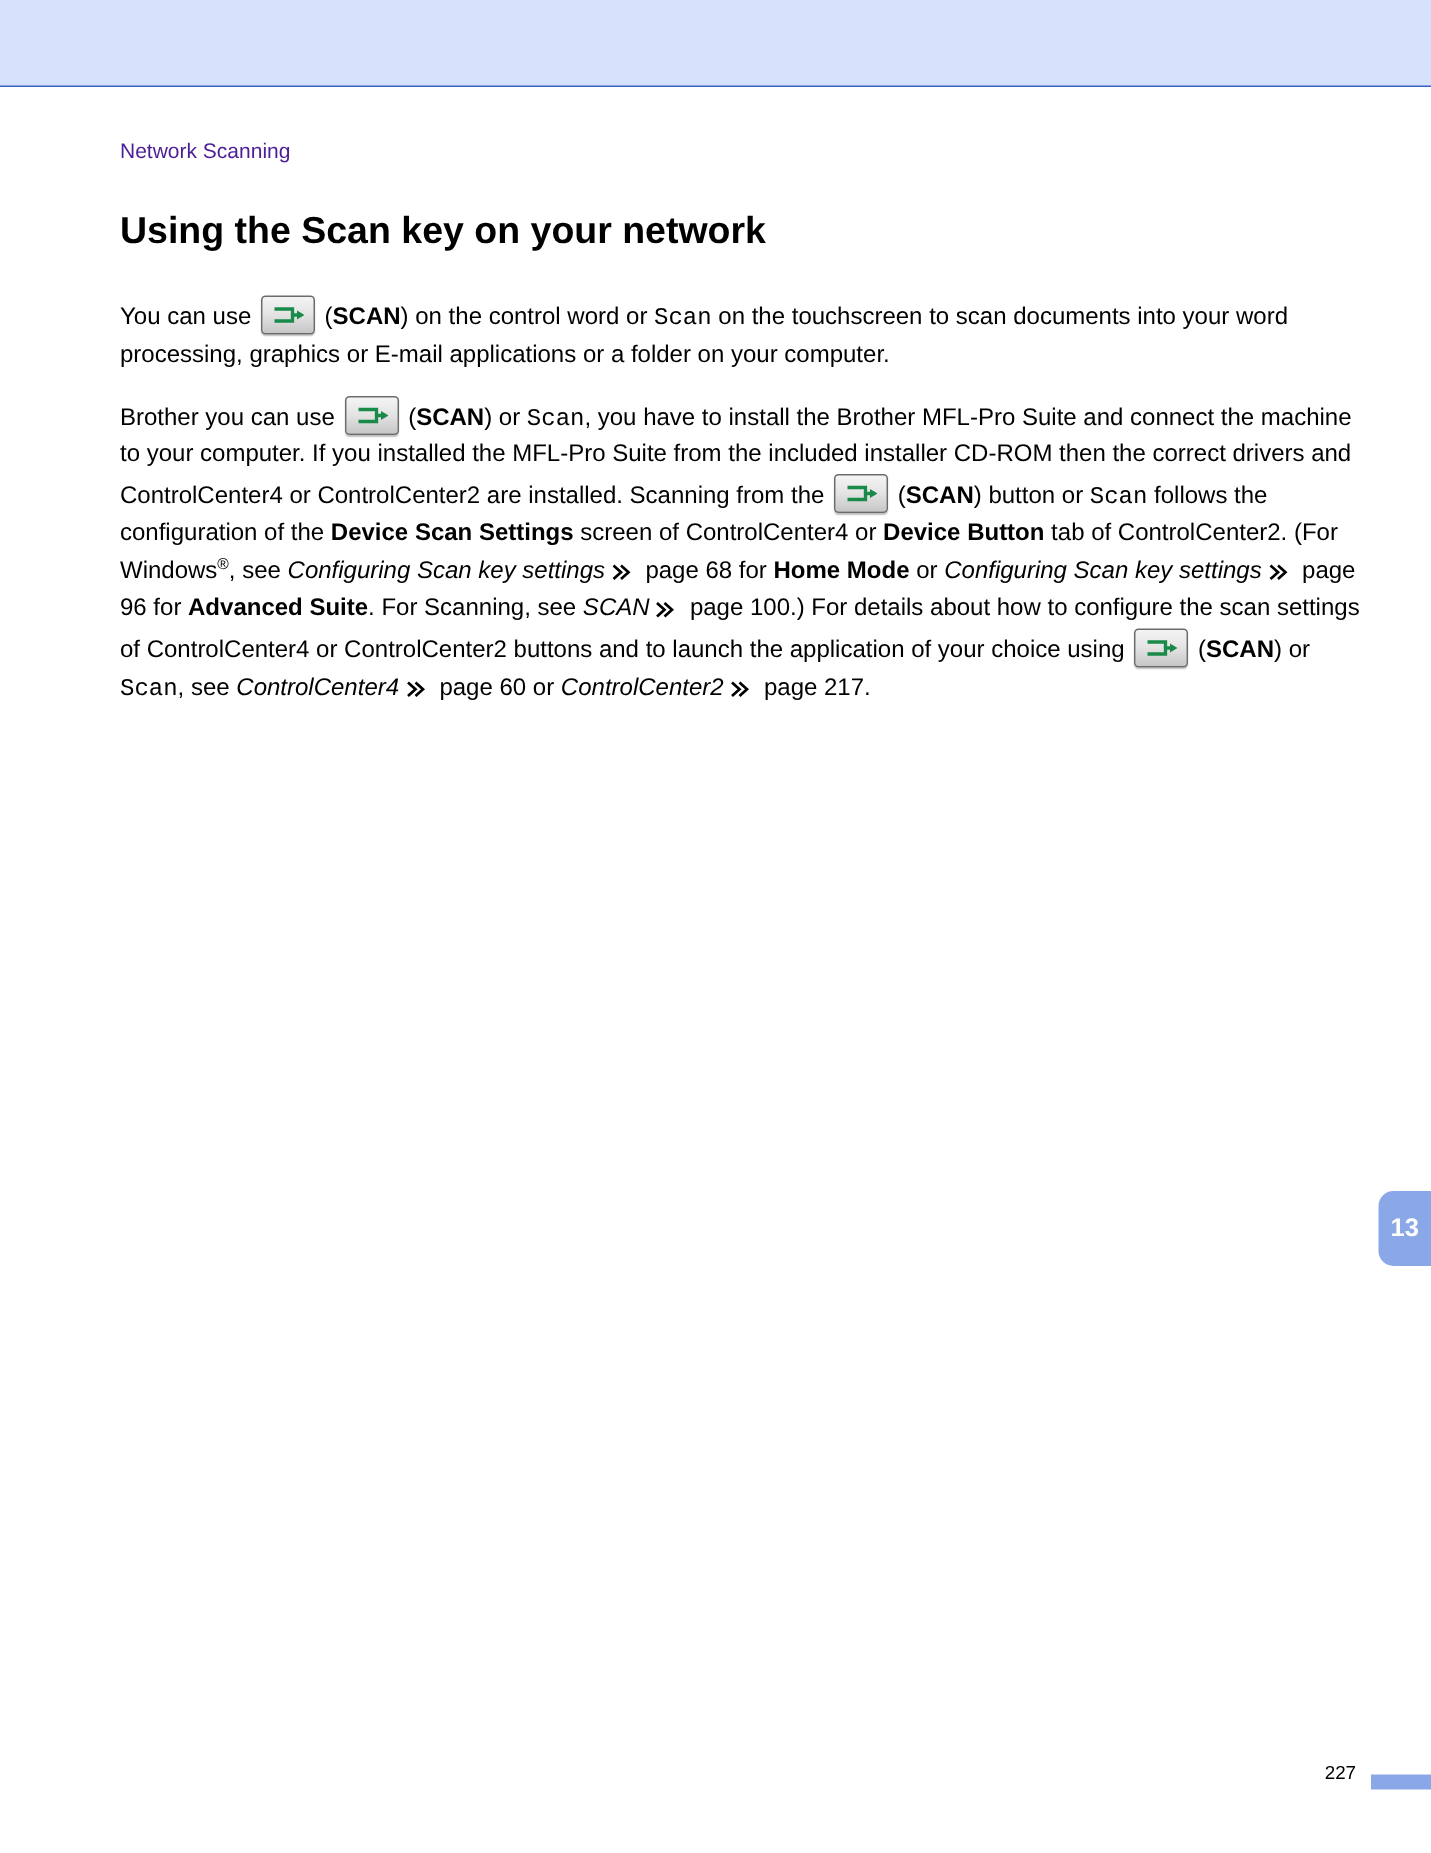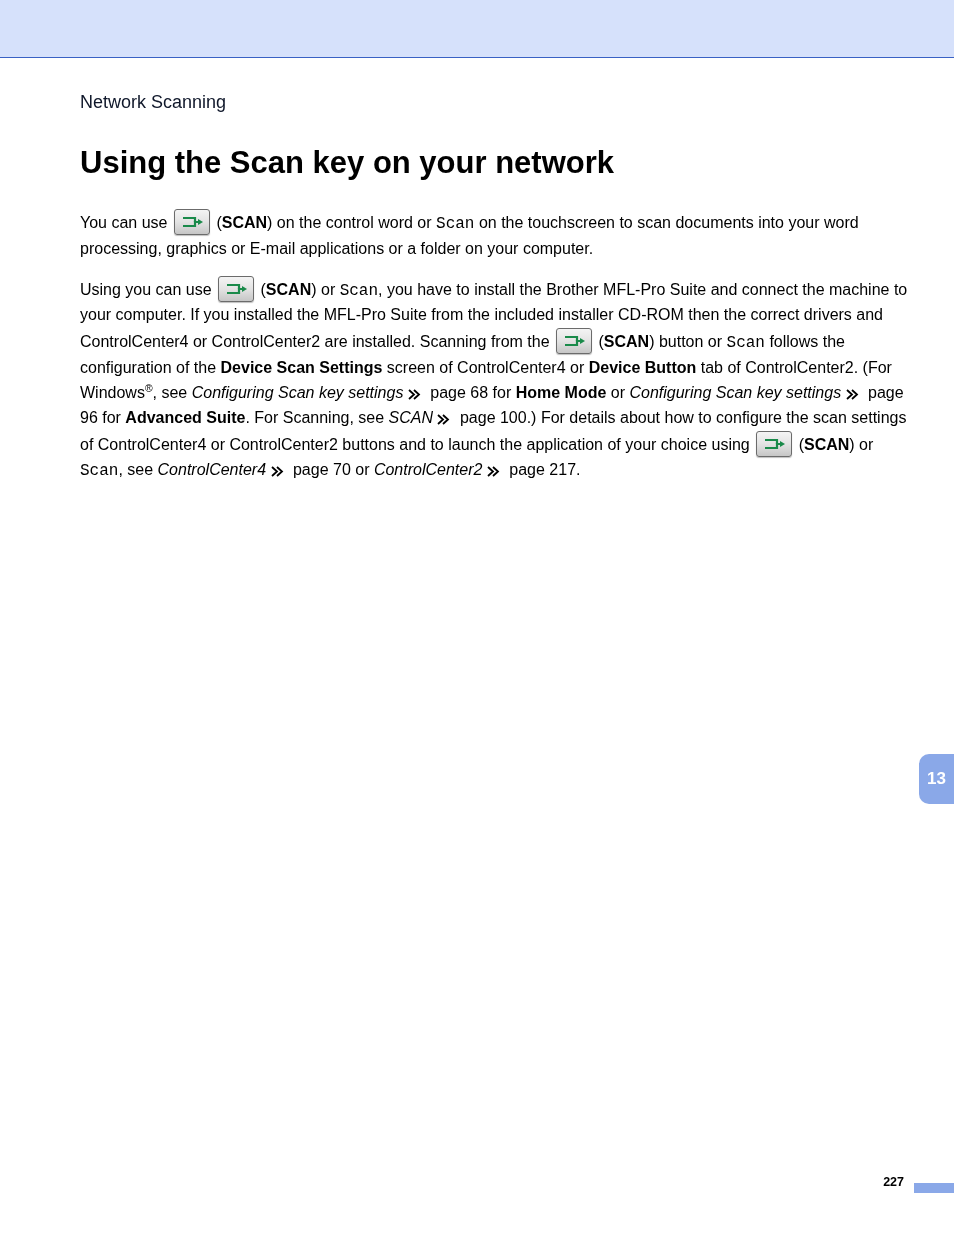--- a/index.html
+++ b/index.html
@@ -1,20 +1,20 @@
 <!DOCTYPE html>
 <html><head>
 <meta charset="utf-8">
 <style>
   * { margin: 0; padding: 0; box-sizing: border-box; }
   html, body { width: 954px; height: 1235px; font-family: Arial, Helvetica, sans-serif; background: #fff; color: #000; }
   .topbar { height: 58px; background: #d6e1fb; border-bottom: 1px solid #3a61c4; }
   .page { padding: 0 40px 0 80px; position: relative; height: calc(1235px - 58px); }
-  .section-label { font-size: 18px; color: #0f172a; padding-top: 34px; padding-bottom: 10px; }
-  h1 { font-size: 31px; font-weight: bold; margin: 22px 0 28px; color: #000; }
+  .section-label { font-size: 14px; color: #4c1d95; padding-top: 34px; padding-bottom: 10px; }
+  h1 { font-size: 25px; font-weight: bold; margin: 22px 0 28px; color: #000; }
   p.body { font-size: 16px; line-height: 1.55; color: #000; margin-bottom: 14px; text-align: left; max-width: 840px; }
   sup { font-size: 0.65em; vertical-align: super; }
   .bold { font-weight: bold; }
   .italic { font-style: italic; }
   .mono { font-family: "Courier New", Courier, monospace; }
 
   .scan-btn {
     display: inline-block;
     width: 36px; height: 26px;
     vertical-align: -7px;
@@ -25,34 +25,34 @@
     position: relative;
     margin: 0 2px;
   }
   .scan-btn svg { position: absolute; left: 50%; top: 50%; transform: translate(-50%, -50%); }
 
   .dbl-chevron { display: inline-block; vertical-align: -2px; }
   .dbl-chevron svg { display: block; }
 
   .thumb-tab {
     position: absolute;
-    right: 0; top: 696px;
+    right: 0; top: 736px;
     width: 35px; height: 50px;
     background: #8aa8e8;
     color: #fff;
     font-size: 17px;
     font-weight: bold;
     display: flex; align-items: center; justify-content: center;
     border-radius: 10px 0 0 10px;
   }
 
   .footer {
     position: absolute;
     bottom: 46px; right: 50px;
-    font-size: 12.5px; font-weight: bold;
+    font-size: 12.5px; font-weight: normal;
   }
   .footer-accent {
     position: absolute;
     bottom: 42px; right: 0;
     width: 40px; height: 10px;
     background: #8aa8e8;
   }
 </style>
 </head>
 <body>
@@ -67,41 +67,41 @@
 
   <p class="body">
     <span>You can use </span><span class="scan-btn"><svg width="22" height="16" viewBox="0 0 22 16">
           <path d="M2 12 L14 12 L14 8 L20 8" fill="none" stroke="#1a8a4a" stroke-width="2.2"></path>
           <path d="M2 4 L14 4 L14 8" fill="none" stroke="#1a8a4a" stroke-width="2.2"></path>
           <path d="M17 5 L22 8 L17 11 Z" fill="#1a8a4a"></path>
         </svg></span><span> (</span><span class="bold">SCAN</span><span>) on the control word or </span><span class="mono">Scan</span><span> on the touchscreen to scan documents into your word processing, graphics or E-mail applications or a folder on your computer.</span>
   </p>
 
   <p class="body">
-    <span>Using you can use </span><span class="scan-btn"><svg width="22" height="16" viewBox="0 0 22 16">
+    <span>Brother you can use </span><span class="scan-btn"><svg width="22" height="16" viewBox="0 0 22 16">
           <path d="M2 12 L14 12 L14 8 L20 8" fill="none" stroke="#1a8a4a" stroke-width="2.2"></path>
           <path d="M2 4 L14 4 L14 8" fill="none" stroke="#1a8a4a" stroke-width="2.2"></path>
           <path d="M17 5 L22 8 L17 11 Z" fill="#1a8a4a"></path>
         </svg></span><span> (</span><span class="bold">SCAN</span><span>) or </span><span class="mono">Scan</span><span>, you have to install the Brother MFL-Pro Suite and connect the machine to your computer. If you installed the MFL-Pro Suite from the included installer CD-ROM then the correct drivers and ControlCenter4 or ControlCenter2 are installed. Scanning from the </span><span class="scan-btn"><svg width="22" height="16" viewBox="0 0 22 16">
           <path d="M2 12 L14 12 L14 8 L20 8" fill="none" stroke="#1a8a4a" stroke-width="2.2"></path>
           <path d="M2 4 L14 4 L14 8" fill="none" stroke="#1a8a4a" stroke-width="2.2"></path>
           <path d="M17 5 L22 8 L17 11 Z" fill="#1a8a4a"></path>
         </svg></span><span> (</span><span class="bold">SCAN</span><span>) button or </span><span class="mono">Scan</span><span> follows the configuration of the </span><span class="bold">Device Scan Settings</span><span> screen of ControlCenter4 or </span><span class="bold">Device Button</span><span> tab of ControlCenter2. (For Windows</span><sup>®</sup><span>, see </span><span class="italic">Configuring Scan key settings</span> <span class="dbl-chevron"><svg width="18" height="11" viewBox="0 0 18 11">
           <path d="M1 1 L6 5.5 L1 10 M6 1 L11 5.5 L6 10" fill="none" stroke="#000" stroke-width="1.8"></path>
         </svg></span><span> page 68 for </span><span class="bold">Home Mode</span><span> or </span><span class="italic">Configuring Scan key settings</span> <span class="dbl-chevron"><svg width="18" height="11" viewBox="0 0 18 11">
           <path d="M1 1 L6 5.5 L1 10 M6 1 L11 5.5 L6 10" fill="none" stroke="#000" stroke-width="1.8"></path>
         </svg></span><span> page 96 for </span><span class="bold">Advanced Suite</span><span>. For Scanning, see </span><span class="italic">SCAN</span> <span class="dbl-chevron"><svg width="18" height="11" viewBox="0 0 18 11">
           <path d="M1 1 L6 5.5 L1 10 M6 1 L11 5.5 L6 10" fill="none" stroke="#000" stroke-width="1.8"></path>
         </svg></span><span> page 100.) For details about how to configure the scan settings of ControlCenter4 or ControlCenter2 buttons and to launch the application of your choice using </span><span class="scan-btn"><svg width="22" height="16" viewBox="0 0 22 16">
           <path d="M2 12 L14 12 L14 8 L20 8" fill="none" stroke="#1a8a4a" stroke-width="2.2"></path>
           <path d="M2 4 L14 4 L14 8" fill="none" stroke="#1a8a4a" stroke-width="2.2"></path>
           <path d="M17 5 L22 8 L17 11 Z" fill="#1a8a4a"></path>
         </svg></span><span> (</span><span class="bold">SCAN</span><span>) or </span><span class="mono">Scan</span><span>, see </span><span class="italic">ControlCenter4</span> <span class="dbl-chevron"><svg width="18" height="11" viewBox="0 0 18 11">
           <path d="M1 1 L6 5.5 L1 10 M6 1 L11 5.5 L6 10" fill="none" stroke="#000" stroke-width="1.8"></path>
-        </svg></span><span> page 70 or </span><span class="italic">ControlCenter2</span> <span class="dbl-chevron"><svg width="18" height="11" viewBox="0 0 18 11">
+        </svg></span><span> page 60 or </span><span class="italic">ControlCenter2</span> <span class="dbl-chevron"><svg width="18" height="11" viewBox="0 0 18 11">
           <path d="M1 1 L6 5.5 L1 10 M6 1 L11 5.5 L6 10" fill="none" stroke="#000" stroke-width="1.8"></path>
         </svg></span><span> page 217.</span>
   </p>
 
   <div class="thumb-tab">13</div>
 
   <div class="footer">227</div>
   <div class="footer-accent"></div>
 
 </div>

